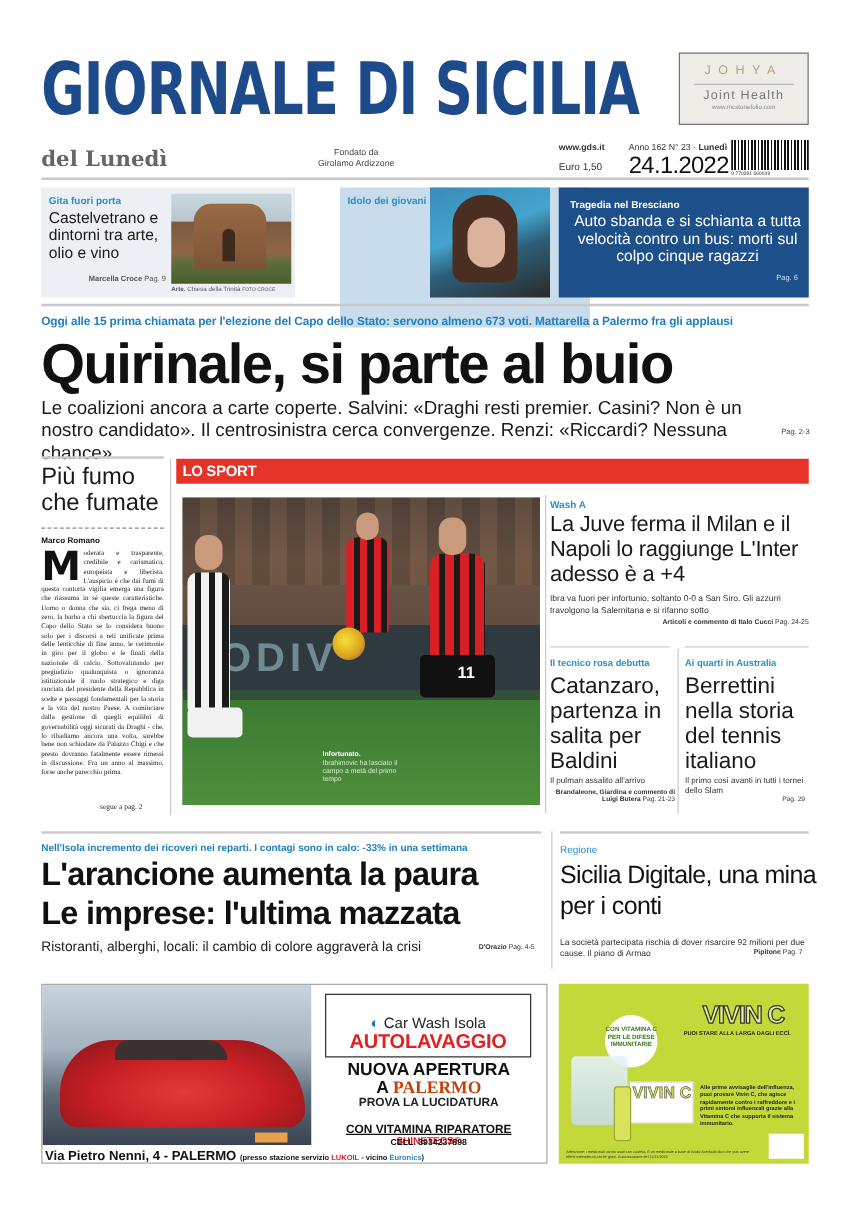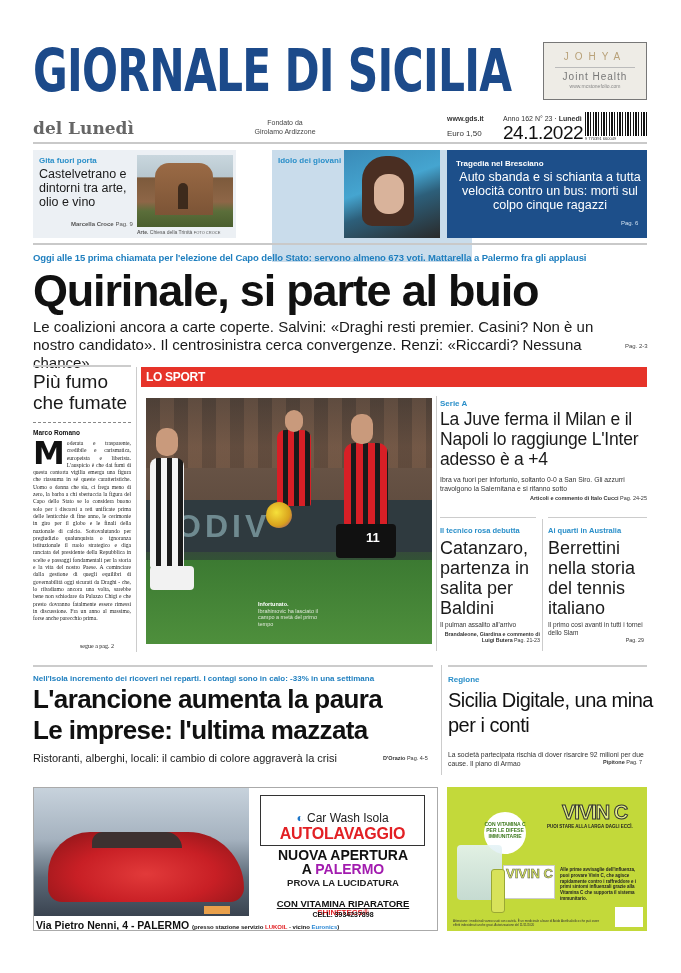--- a/index.html
+++ b/index.html
@@ -79,40 +79,40 @@
 
   
   .cv-rule { left: 33px; top: 665px; width: 400px; height: 2px; background: #ccc; }
   .cv-kicker { left: 33px; top: 674px; font-size: 8px; font-weight: bold; color: #1f7fbf; white-space: nowrap; }
   .cv-head { left: 33px; top: 684px; width: 405px; font-size: 26px; font-weight: bold; line-height: 31px; letter-spacing: -0.6px; color: #111; white-space: nowrap; }
   .cv-sub { left: 33px; top: 752px; font-size: 11px; color: #1a1a1a; white-space: nowrap; }
   .cv-pg { left: 383px; top: 755px; font-size: 5.5px; color: #333; }
   .cv-pg b { font-weight: bold; }
 
   .rg-rule { left: 448px; top: 665px; width: 199px; height: 2px; background: #ccc; }
-  .rg-kicker { left: 448px; top: 675px; font-size: 8px; font-weight: bold; color: #2a8fc9; }
+  .rg-kicker { left: 448px; top: 675px; font-size: 8px; font-weight: normal; color: #2a8fc9; }
   .rg-head { left: 448px; top: 688px; width: 205px; font-size: 20px; font-weight: normal; line-height: 25px; letter-spacing: -0.5px; color: #111; }
   .rg-sub { left: 448px; top: 750px; width: 200px; font-size: 6.8px; line-height: 9px; color: #333; }
   .rg-pg { left: 603px; top: 759px; font-size: 5.5px; color: #333; }
   .rg-pg b { font-weight: bold; }
 
   
   .ad-car { left: 33px; top: 787px; width: 405px; height: 144px; border: 1px solid #aaa; background: #fff; overflow: hidden; }
   .car-photo { position:absolute; left: 0; top: 0; width: 215px; height: 128px; background: linear-gradient(180deg, #c7d2dc 0%, #a5b2bf 40%, #5c6a78 70%, #3a4350 100%); }
   .car-body { position:absolute; left: 14px; top: 44px; width: 196px; height: 70px; background: radial-gradient(ellipse at 50% 60%, #e23a3a 0%, #c81f25 50%, #861417 100%); border-radius: 60px 80px 20px 20px; }
   .car-window { position:absolute; left: 58px; top: 44px; width: 90px; height: 16px; background: #3d3130; border-radius: 20px 30px 0 0; }
   .car-plate { position:absolute; left: 170px; top: 118px; width: 26px; height: 8px; background: #e9a04b; }
   .car-logo-box { position:absolute; left: 226px; top: 7px; width: 165px; height: 51px; border: 1px solid #333; text-align: center; }
   .cw-name { font-size: 12px; color: #222; margin-top: 15px; }
   .cw-name .swirl { color: #1e76c8; font-weight: bold; }
   .cw-auto { font-size: 16px; font-weight: bold; color: #e22024; letter-spacing: -0.2px; }
   .cw-line { position:absolute; left: 218px; width: 182px; text-align: center; font-weight: bold; }
   .cw-l1 { top: 59px; font-size: 14px; color: #111; }
   .cw-l2 { top: 73px; font-size: 14px; color: #111; }
-  .cw-l2 .blue { color: #a21caf; }
+  .cw-l2 .blue { color: #c2410c; font-family: Liberation Serif, serif; }
   .cw-l3 { top: 89px; font-size: 9.5px; color: #222; }
   .cw-l4 { top: 100px; font-size: 8px; color: #e22024; margin-top: 20px; }
   .cw-l5 { top: 110px; font-size: 9.5px; color: #111; text-decoration: underline; }
   .cw-l6 { top: 123px; font-size: 7px; color: #111; }
   .cw-addr { position:absolute; left: 2px; top: 131px; font-size: 10.5px; font-weight: bold; color: #111; white-space: nowrap; }
   .cw-addr small { font-size: 6px; }
   .cw-addr .red { color: #e22024; }
   .cw-addr .blue { color: #2a87d4; }
 
   .ad-vivin { left: 447px; top: 787px; width: 200px; height: 144px; background: #c3d93a; overflow: hidden; }
@@ -197,21 +197,21 @@
   <div class="fig" style="left:139px;top:12px;width:18px;height:22px;background:#c99a7c;border-radius:9px;"></div>
   <div class="fig" style="left:198px;top:45px;width:44px;height:82px;background:repeating-linear-gradient(90deg,#d81f26 0 7px,#1a1a1a 7px 12px);border-radius:10px 10px 2px 2px;"></div>
   <div class="fig" style="left:205px;top:16px;width:22px;height:30px;background:#c99a7c;border-radius:10px;"></div>
   <div class="fig" style="left:190px;top:126px;width:60px;height:34px;background:#111;border-radius:4px;"></div>
   <div class="fig" style="left:220px;top:132px;font-size:13px;font-weight:bold;color:#fff;">11</div>
   <div class="fig" style="left:120px;top:104px;width:26px;height:26px;border-radius:50%;background:radial-gradient(circle at 40% 40%,#f6e03a,#d9a21d 60%,#8a3b8e);"></div>
 </div>
 <div class="abs caption"><b>Infortunato.</b><br><span>Ibrahimovic ha lasciato il campo a metà del primo tempo</span></div>
 
 <div class="abs vsep" style="left:436px;top:396px;height:255px;"></div>
-<div class="abs sa-kicker">Serie A</div>
+<div class="abs sa-kicker">Wash A</div>
 <div class="abs sa-head">La Juve ferma il Milan e il Napoli lo raggiunge L'Inter adesso è a +4</div>
 <div class="abs sa-sub">Ibra va fuori per infortunio, soltanto 0-0 a San Siro. Gli azzurri travolgono la Salernitana e si rifanno sotto</div>
 <div class="abs sa-by"><b><span>Articoli e commento di </span><span>Italo Cucci</span></b> <span>Pag. 24-25</span></div>
 
 <div class="abs small-rule" style="left:440px;top:517px;width:96px;"></div>
 <div class="abs small-rule" style="left:548px;top:517px;width:99px;"></div>
 <div class="abs vsep" style="left:542px;top:519px;height:132px;"></div>
 
 <div class="abs col-kicker" style="left:440px;top:526px;">Il tecnico rosa debutta</div>
 <div class="abs col-head" style="left:440px;top:538px;width:100px;">Catanzaro, partenza in salita per Baldini</div>

